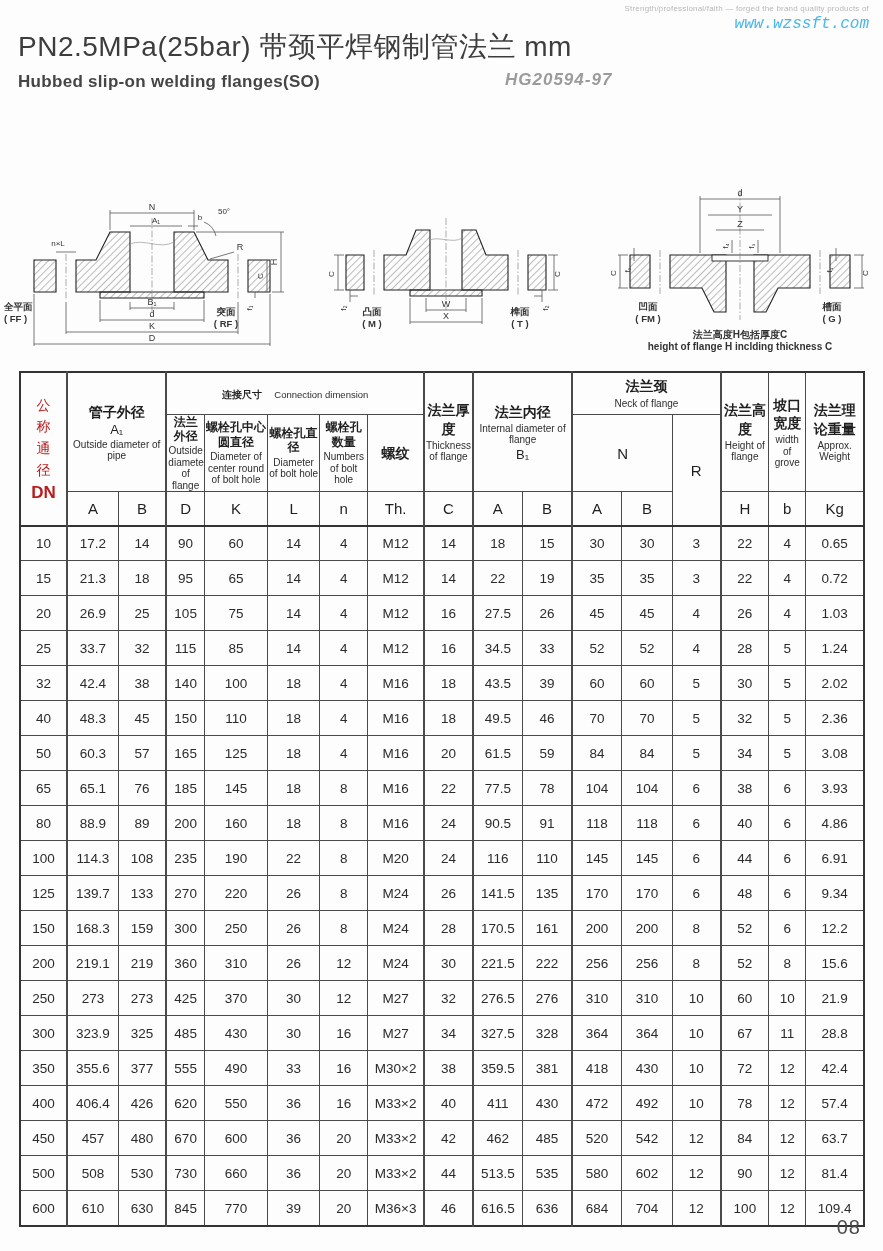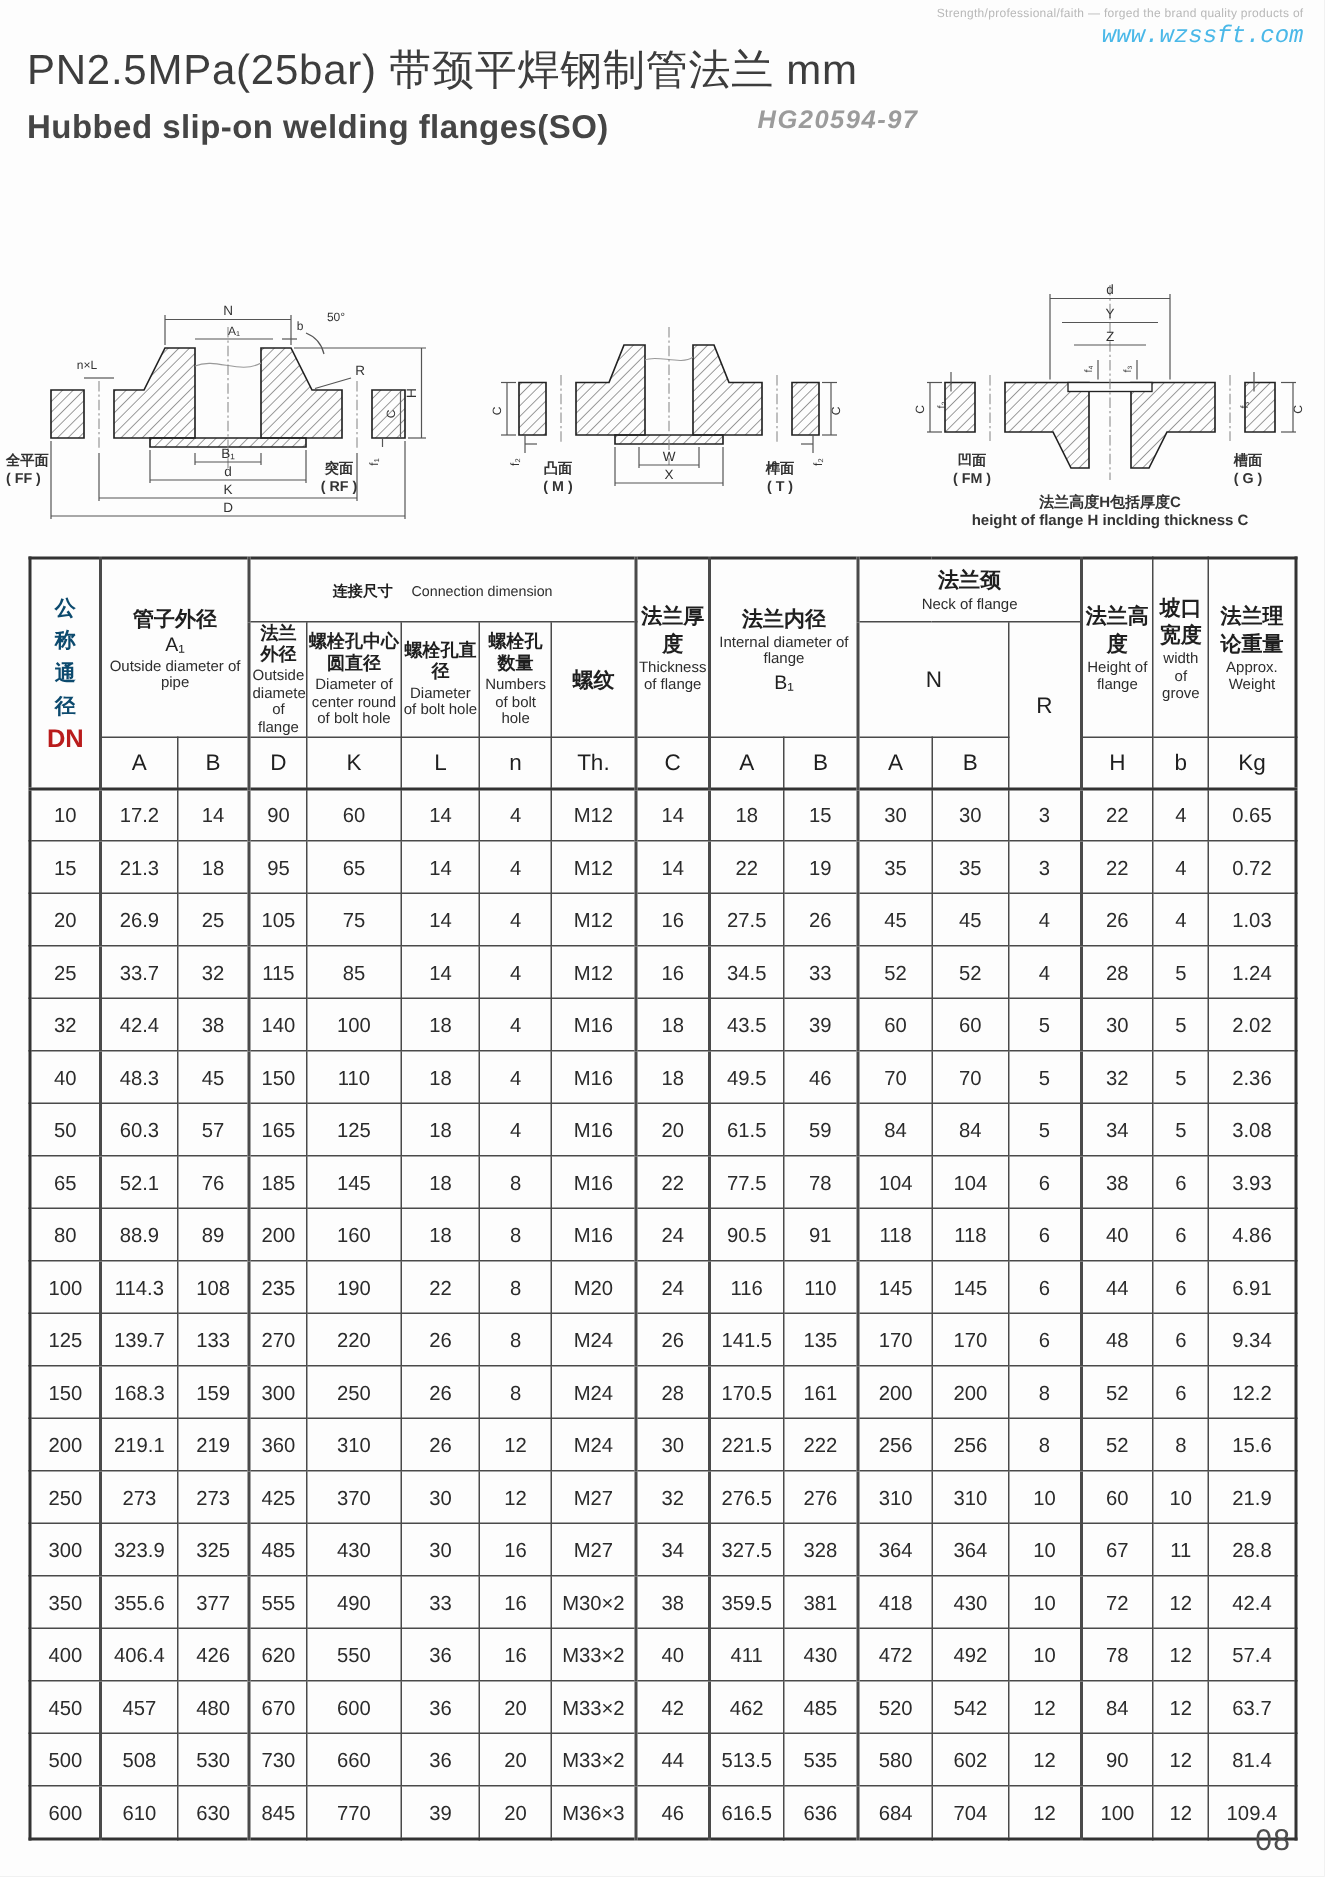--- a/index.html
+++ b/index.html
@@ -6,21 +6,21 @@
   html,body { background:#e8e8e8; }
   body { font-family:"Liberation Sans", sans-serif; }
   .page {
     position:relative; width:883px; height:1251px; margin:0 auto;
     background:#fdfdfd; overflow:hidden; color:#333;padding-left:46px;
   }
   
   .tagline { position:absolute; top:4px; right:14px; font-size:8px; color:#b8b8b8; letter-spacing:.2px; }
   .website { position:absolute; top:15px; right:14px; font-size:16px; font-style:italic; color:#4ab8e8;font-family:Liberation Mono, monospace; }
   .title   { position:absolute; top:28px; left:18px; font-size:28px; font-weight:normal; color:#3d3d3d; letter-spacing:.5px; }
-  .subtitle{ position:absolute; top:72px; left:18px; font-size:22px; color:#454545; letter-spacing:.3px; }
+  .subtitle{ position:absolute; top:72px; left:18px; font-size:17px; color:#454545; letter-spacing:.3px; }
   .standard{ position:absolute; top:70px; left:505px; font-size:17px; font-weight:bold; font-style:italic; color:#9b9b9b; letter-spacing:1px; }
   
   .drawings { position:absolute; top:160px; left:0; width:883px; height:205px; display:flex; }
   .fig { width:294px; height:200px; }
   svg text { font-family:"Liberation Sans", sans-serif; fill:#333; }
   
   .spec-table {
     position:absolute; top:371px; left:19px; width:846px;
     border-collapse:collapse; table-layout:fixed;
     border:2px solid #333;
@@ -34,21 +34,21 @@
   .spec-table thead tr.r3 { height:34px; }
   .spec-table tbody tr { height:35px; }
   .spec-table thead { border-bottom:2px solid #333; }
   th { font-weight:normal; }
   .gb { border-left-width:2px !important; }
   .th-cn { font-size:14px; font-weight:bold; color:#1f1f1f; line-height:1.3; }
   .th-cn-sm { font-size:12px; font-weight:bold; color:#1f1f1f; line-height:1.2; }
   .th-en { font-size:10px; color:#2d2d2d; line-height:1.15; margin-top:2px; }
   .th-sym { font-size:13px; color:#1f1f1f; margin-top:1px; }
   .sym-cell { font-size:15px; color:#1f1f1f; }
-  .dn-cell .v { width:16px; margin:0 auto; font-size:14px; font-weight:bold; line-height:1.55; word-break:break-all; color:#0c4a6e; }
+  .dn-cell .v { width:16px; margin:0 auto; font-size:14px; font-weight:normal; line-height:1.55; word-break:break-all; color:#b91c1c; }
   .dn-cell .dn { font-size:17px; font-weight:bold; margin-top:2px; color:#b91c1c; }
   .conn-title .th-cn { display:inline; font-size:10px; }
   .conn-title .th-en { display:inline; font-size:9.5px; margin-left:8px; }
   .spec-table td { font-size:13.5px; color:#2b2b2b; }
   
   .page-number { position:absolute; top:1216px; right:22px; font-size:20px; color:#4d4d4d; letter-spacing:1px; }
 </style>
 </head>
 <body>
 
@@ -476,21 +476,21 @@
           <td>59</td>
           <td class="gb">84</td>
           <td>84</td>
           <td>5</td>
           <td class="gb">34</td>
           <td>5</td>
           <td>3.08</td>
         </tr>
         <tr>
           <td>65</td>
-          <td class="gb">52.1</td>
+          <td class="gb">65.1</td>
           <td>76</td>
           <td class="gb">185</td>
           <td>145</td>
           <td>18</td>
           <td>8</td>
           <td>M16</td>
           <td class="gb">22</td>
           <td class="gb">77.5</td>
           <td>78</td>
           <td class="gb">104</td>

